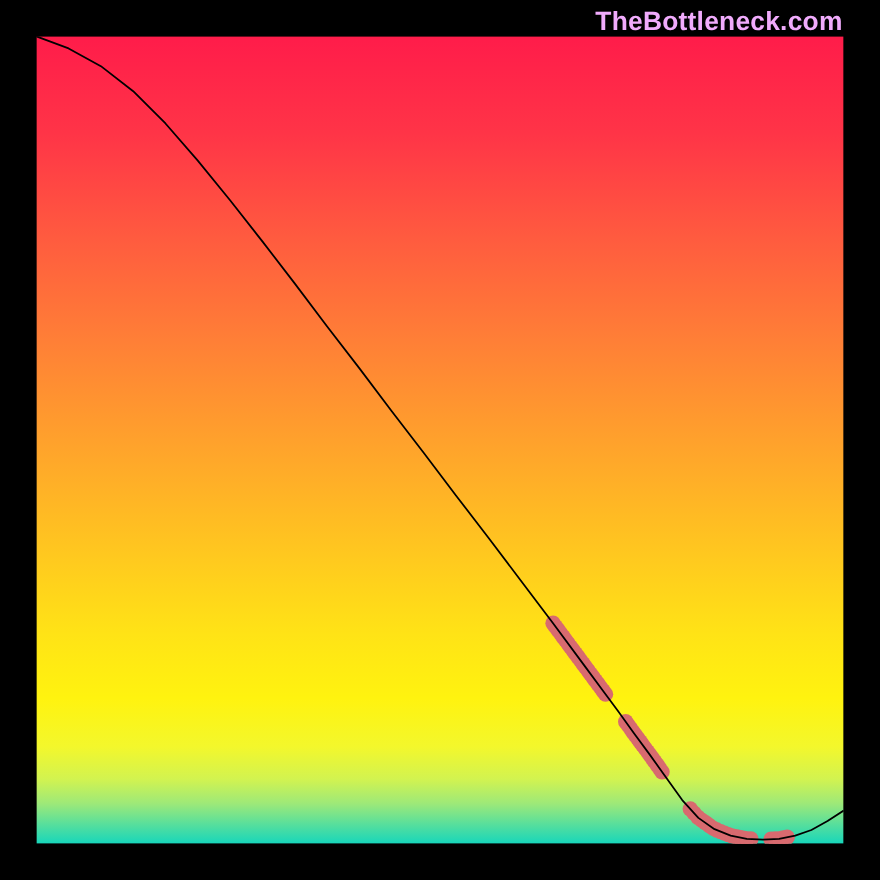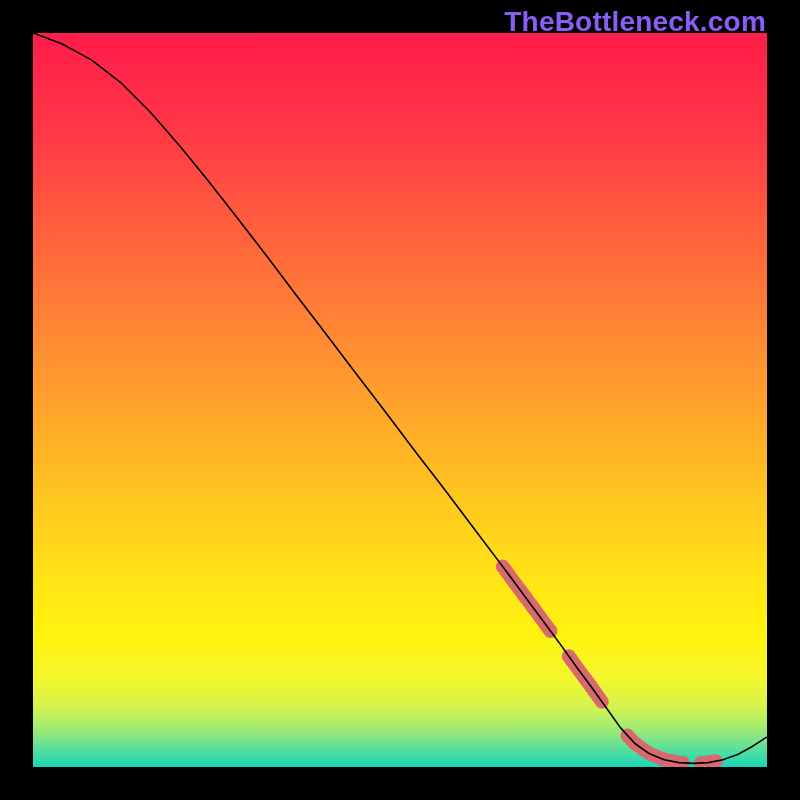--- a/index.html
+++ b/index.html
@@ -36,23 +36,23 @@
     top: 0;
     width: 734px;
     height: 734px;
     overflow: visible;
   }
   .watermark {
     position: absolute;
     top: 6px;
     right: 34px;
     font-family: Arial, Helvetica, sans-serif;
-    font-size: 28px;
+    font-size: 24px;
     font-weight: bold;
-    color: #8b5cf6;
+    color: #f0abfc;
     letter-spacing: 0.2px;
     text-align: center;
   }
 </style>
 </head>
 <body>
 
 <div class="stage">
 
   <div class="plot-area">

